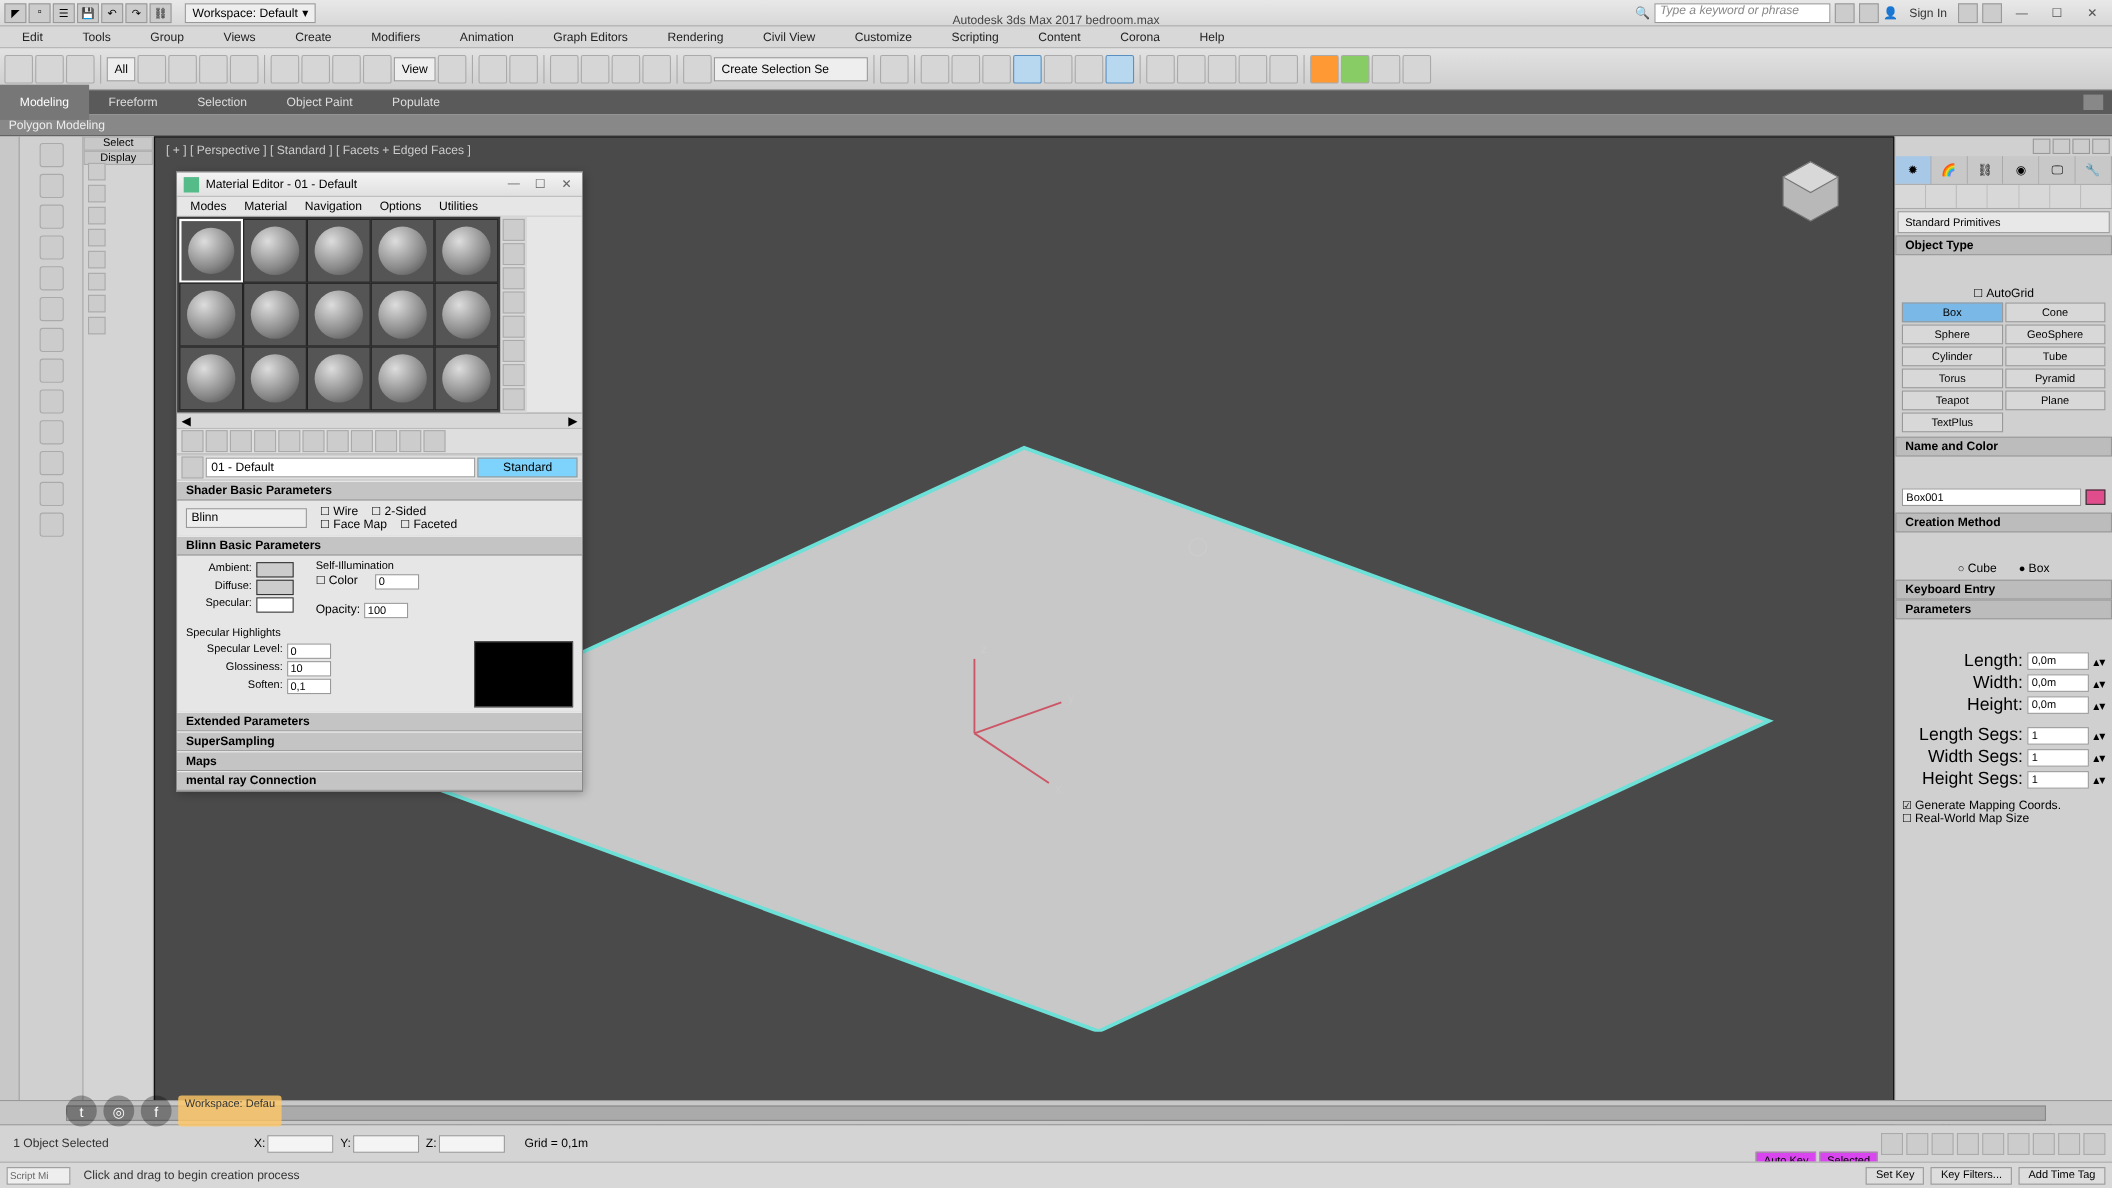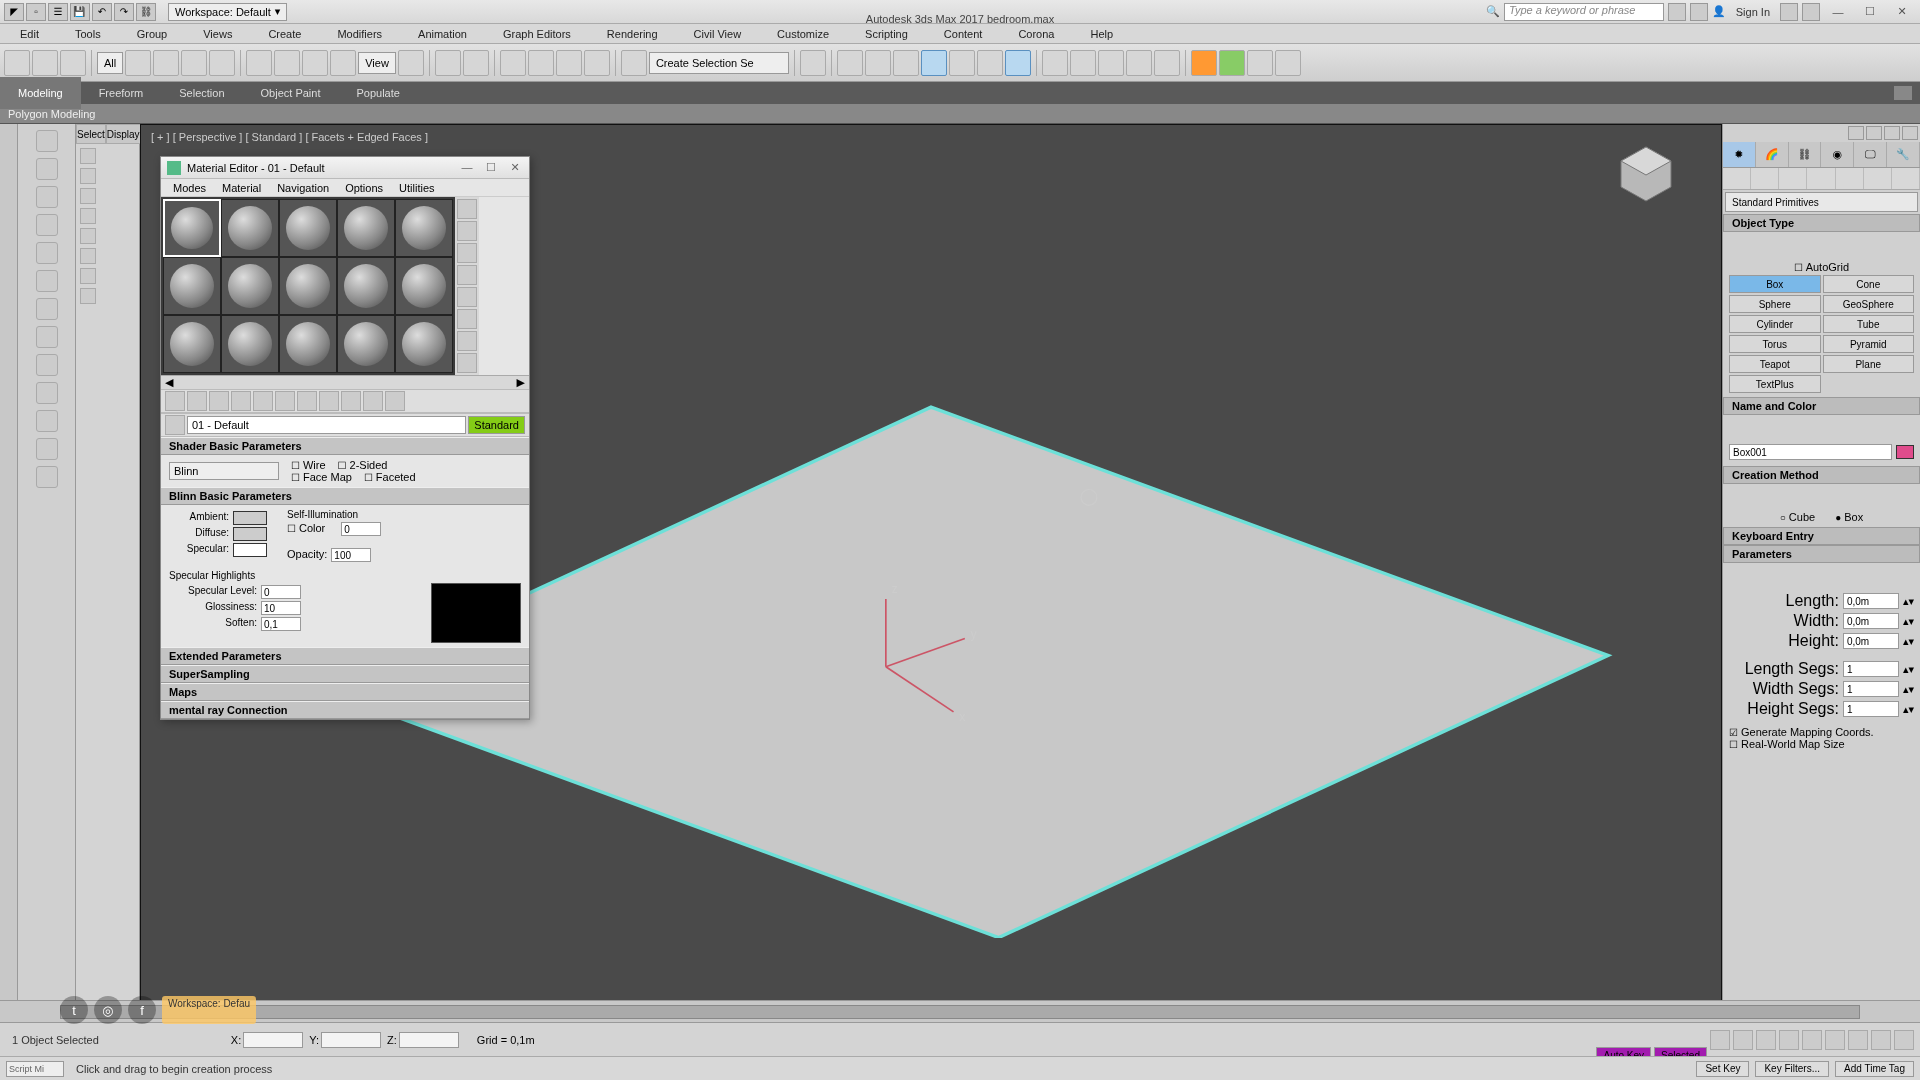--- a/index.html
+++ b/index.html
@@ -39,21 +39,21 @@
 .sub-ribbon { height: 20px; background: #888; color: #eee; display: flex; align-items: center; padding-left: 8px; border-bottom: 1px solid #555; }
 
 
 .main-area { position: absolute; top: 124px; left: 0; right: 0; bottom: 40px; display: flex; }
 .left-toolbar { width: 18px; background: #c8c8c8; border-right: 1px solid #999; }
 .tool-strip { width: 58px; background: #d0d0d0; border-right: 1px solid #999; display: flex; flex-direction: column; align-items: center; padding-top: 6px; gap: 6px; }
 .tool-strip .tbtn { width: 22px; height: 22px; background: #ccc; border: 1px solid #aaa; border-radius: 3px; }
 
 
 .scene-explorer { width: 64px; background: #d4d4d4; border-right: 1px solid #999; display: flex; flex-direction: column; }
-.scene-explorer .tabs { height: 20px; display: flex; }
+.scene-explorer .tabs { height: 20px; display: flex; flex-direction: column; }
 .scene-explorer .tabs .t { flex: 1; background: #c8c8c8; border: 1px solid #aaa; display: flex; align-items: center; justify-content: center; font-size: 10px; }
 .scene-explorer .col { flex: 1; background: #e8e8e8; padding: 4px 2px; font-size: 10px; overflow: hidden; }
 .scene-explorer .side-icons { display: flex; flex-direction: column; gap: 4px; padding: 4px; }
 .scene-explorer .si { width: 16px; height: 16px; background: #ccc; border: 1px solid #aaa; }
 
 
 .viewport { flex: 1; background: #4a4a4a; position: relative; border: 1px solid #111; }
 .viewport .label { position: absolute; top: 6px; left: 10px; color: #ccc; font-size: 11px; }
 .viewport .viewcube { position: absolute; top: 14px; right: 40px; width: 70px; height: 70px; }
 .viewport .render { position: absolute; inset: 0; }
@@ -91,21 +91,21 @@
 .mat-editor .slots { display: grid; grid-template-columns: repeat(5, 58px); grid-template-rows: repeat(3, 58px); gap: 0; padding: 2px; background: #3a3a3a; }
 .mat-editor .slot { background: #555; border: 1px solid #222; position: relative; }
 .mat-editor .slot.sel { border: 2px solid #fff; }
 .mat-editor .slot::after { content: ""; position: absolute; inset: 6px; background: radial-gradient(circle at 35% 30%, #ddd, #888 60%, #444); border-radius: 50%; }
 .mat-editor .side-tools { width: 24px; display: flex; flex-direction: column; gap: 2px; padding: 2px; background: #d8d8d8; }
 .mat-editor .side-tools .st { height: 20px; background: #ccc; border: 1px solid #aaa; }
 .mat-editor .scroller { height: 14px; background: #d8d8d8; display: flex; align-items: center; justify-content: space-between; padding: 0 4px; border-top: 1px solid #aaa; }
 .mat-editor .secondary { height: 24px; display: flex; align-items: center; gap: 2px; padding: 2px 4px; border-top: 1px solid #bbb; border-bottom: 1px solid #bbb; background: #dedede; }
 .mat-editor .secondary .sb { width: 20px; height: 20px; background: #ccc; border: 1px solid #aaa; }
 .mat-editor .secondary .name-combo { flex: 1; height: 18px; background: #fff; border: 1px solid #999; padding: 0 4px; display: flex; align-items: center; }
-.mat-editor .secondary .std-btn { height: 18px; padding: 0 5px; background: #84cc16; border: 1px solid #999; display: flex; align-items: center; }
+.mat-editor .secondary .std-btn { height: 18px; padding: 0 22px; background: #7dd3fc; border: 1px solid #999; display: flex; align-items: center; }
 .mat-editor .rollout-hdr { background: #c4c4c4; border-top: 1px solid #eee; border-bottom: 1px solid #999; padding: 2px 8px; font-weight: bold; }
 .mat-editor .rollout { padding: 4px 8px; }
 .mat-editor .shader-row { display: flex; gap: 12px; align-items: center; }
 .mat-editor .shader-row .combo { width: 110px; height: 18px; background: #eee; border: 1px solid #999; padding: 0 4px; display: flex; align-items: center; }
 .mat-editor .check { display: flex; align-items: center; gap: 3px; font-size: 10px; margin-right: 12px; }
 .mat-editor .blinn-row { display: flex; align-items: flex-start; gap: 4px; margin: 2px 0; }
 .mat-editor .blinn-row .lbl { width: 60px; text-align: right; font-size: 10px; }
 .mat-editor .blinn-row .swatch { width: 34px; height: 14px; background: #ccc; border: 1px solid #333; }
 .mat-editor .blinn-row .swatch.white { background: #fff; }
 .mat-editor .black-box { width: 90px; height: 60px; background: #000; border: 1px solid #555; margin-left: auto; }
@@ -116,21 +116,21 @@
 .timeline .track { flex: 1; height: 14px; background: #aaa; position: relative; border: 1px solid #888; }
 .timeline .tick { position: absolute; top: 14px; font-size: 9px; color: #444; transform: translateX(-50%); }
 .status-bar { position: absolute; bottom: 24px; left: 0; right: 0; height: 34px; background: #d4d4d4; border-top: 1px solid #999; display: flex; align-items: center; padding: 0 6px; gap: 6px; }
 .status-bar .sel { padding: 0 6px; color: #333; }
 .status-bar .xyz { display: flex; gap: 6px; margin-left: 120px; }
 .status-bar .xyz .fld { display: flex; align-items: center; gap: 2px; }
 .status-bar .xyz input { width: 60px; height: 16px; border: 1px solid #999; background: #f4f4f4; font-size: 10px; padding: 0 2px; }
 .status-bar .grid { margin-left: 12px; }
 .status-bar .right { margin-left: auto; display: flex; align-items: center; gap: 3px; }
 .status-bar .right .b { width: 20px; height: 20px; background: #ccc; border: 1px solid #aaa; }
-.status-bar .auto { height: 16px; padding: 0 6px; background: #a21caf; border: 1px solid #999; font-size: 10px; display: flex; align-items: center; margin-top: 31px; }
+.status-bar .auto { height: 16px; padding: 0 6px; background: #d946ef; border: 1px solid #999; font-size: 10px; display: flex; align-items: center; margin-top: 31px; }
 .prompt-bar { position: absolute; bottom: 0; left: 0; right: 0; height: 24px; background: #d8d8d8; border-top: 1px solid #aaa; display: flex; align-items: center; padding: 0 6px; gap: 12px; }
 .prompt-bar .maxscript { width: 58px; height: 16px; background: #eee; border: 1px solid #999; font-size: 9px; display:flex;align-items:center;padding:0 2px; color:#666; }
 .prompt-bar .prompt { color: #333; }
 .prompt-bar .tag-btn { height: 16px; padding: 0 8px; background: #ddd; border: 1px solid #999; display: flex; align-items: center; font-size: 10px; }
 
 
 .social-overlay { position: absolute; bottom: 56px; left: 60px; display: flex; gap: 6px; z-index: 50; }
 .social-overlay .circ { width: 28px; height: 28px; border-radius: 50%; background: rgba(0,0,0,0.3); display: flex; align-items: center; justify-content: center; color: #fff; font-size: 13px; }
 .social-overlay .ws { background: rgba(255,200,100,0.8); color: #333; padding: 2px 6px; border-radius: 3px; font-size: 10px; }
 </style>

